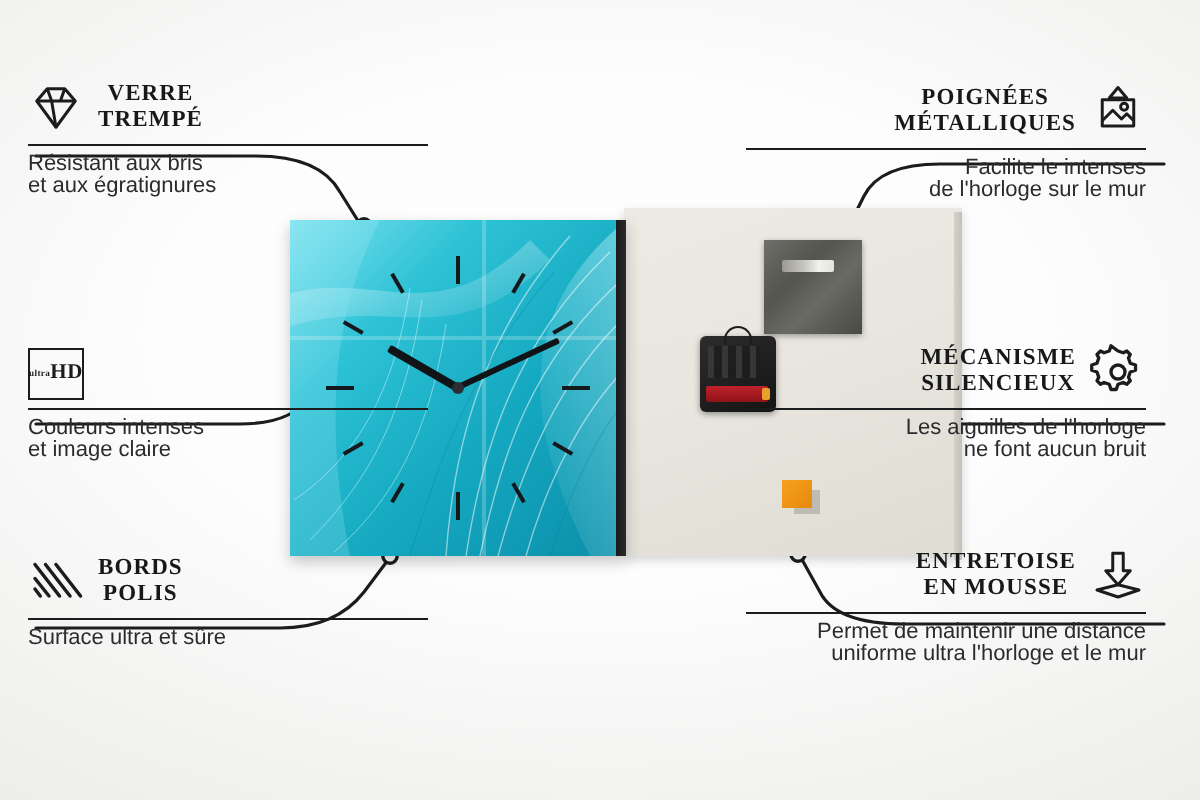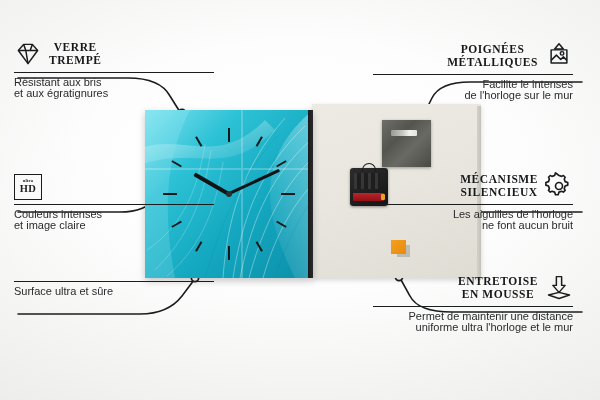--- a/index.html
+++ b/index.html
@@ -48,21 +48,21 @@
   }
 
   .icon { flex:0 0 auto; width:28px; height:28px; display:block; }
   .icon svg { display:block; width:100%; height:100%; }
 
   
   .hd-box {
     flex:0 0 auto;
     width:28px; height:26px;
     border:1.6px solid #1b1c1e;
-    display:flex; flex-direction:column;
+    display:flex; flex-direction:row;
     align-items:center; justify-content:center;
     line-height:1;
   }
   .hd-box .u { font-size:4.6px; letter-spacing:.2px; font-weight:700; color:#1b1c1e; }
   .hd-box .h { font-size:10.5px; font-weight:700; letter-spacing:.3px; color:#1b1c1e; margin-top:.5px; }
 
   
   .product { position:absolute; left:145px; top:104px; width:336px; height:174px; }
 
   
@@ -313,20 +313,33 @@
         <span class="u">ultra</span>
         <span class="h">HD</span>
       </span>
     </div>
     <div class="c-rule"></div>
     <div class="c-desc">Couleurs intenses
 et image claire</div>
   </div>
 
   <div class="callout left" style="top:277px">
+    <div class="c-head">
+      <span class="icon">
+        <svg viewBox="0 0 32 32" fill="none" stroke="#1b1c1e" stroke-width="2" stroke-linecap="round">
+          <path d="M4,6 L18,24"></path>
+            <path d="M10,6 L24,24"></path>
+            <path d="M16,6 L30,24"></path>
+          <path d="M4,14 L12,24"></path>
+            <path d="M4,20 L7,24"></path>
+        </svg>
+      </span>
+      <span class="c-title">BORDS
+POLIS</span>
+    </div>
     <div class="c-rule"></div>
     <div class="c-desc">Surface ultra et sûre</div>
   </div>
 
   <div class="callout right" style="top:42px">
     <div class="c-head">
       <span class="icon">
         <svg viewBox="0 0 32 32" fill="none" stroke="#1b1c1e" stroke-width="1.7" stroke-linejoin="round">
           <path d="M16,2 L11,8 L21,8 Z"></path>
           <rect x="7" y="9" width="18" height="15"></rect>

